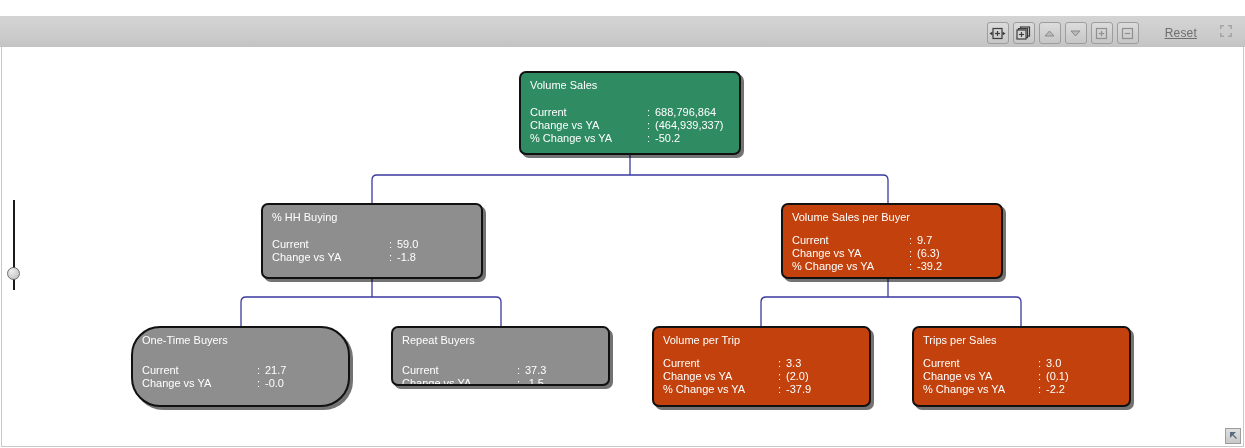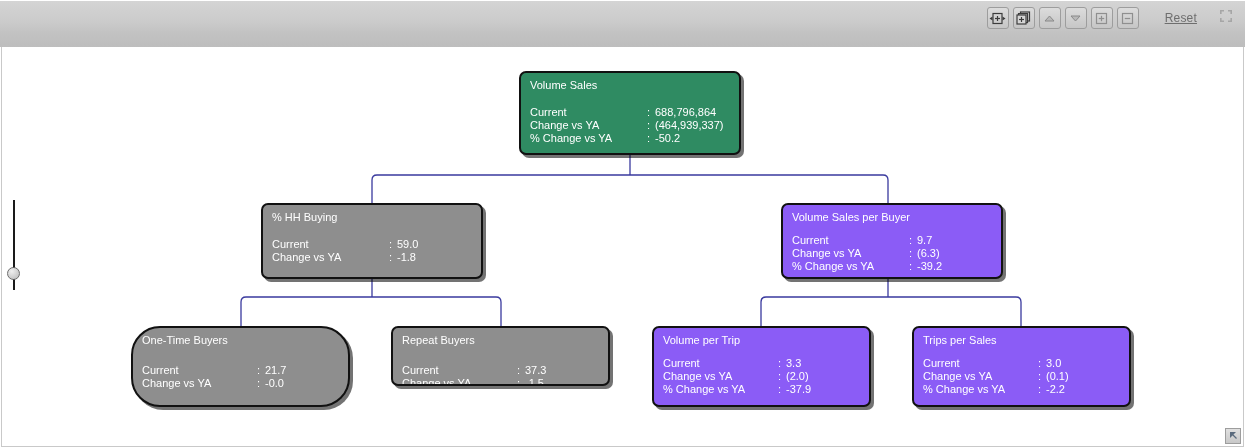--- a/index.html
+++ b/index.html
@@ -16,21 +16,21 @@
     height: 448px;
     overflow: hidden;
     background: #ffffff;
     box-sizing: border-box;
   }
 
   
   .toolbar {
     position: absolute;
     left: 0;
-    top: 1px;
+    top: 16px;
     width: 1245px;
     height: 47px;
     box-sizing: border-box;
     background: linear-gradient(to bottom, #d4d4d4 0%, #cbcbcb 45%, #c2c2c2 70%, #bdbdbd 100%);
     border-bottom: 1px solid #9a9a9a;
     text-align: center;
   }
   .toolbar-right {
     position: absolute;
     right: 8px;
@@ -126,21 +126,21 @@
     box-sizing: border-box;
     border-radius: 7px;
     border: 2px solid #111111;
     box-shadow: 3px 3px 0 rgba(0,0,0,0.55);
     color: #ffffff;
     overflow: hidden;
     cursor: pointer;
   }
   .node-green { background: #2f8b62; padding-left: 16px; }
   .node-gray  { background: #8e8e8e; }
-  .node-blue  { background: #8b5cf6; text-align: right; }
+  .node-blue  { background: #c2410c; text-align: right; }
 
   .node-title {
     position: absolute;
     left: 9px;
     top: 6px;
     font-size: 11px;
     line-height: 13px;
     white-space: nowrap;
   }
   .node-rows {

